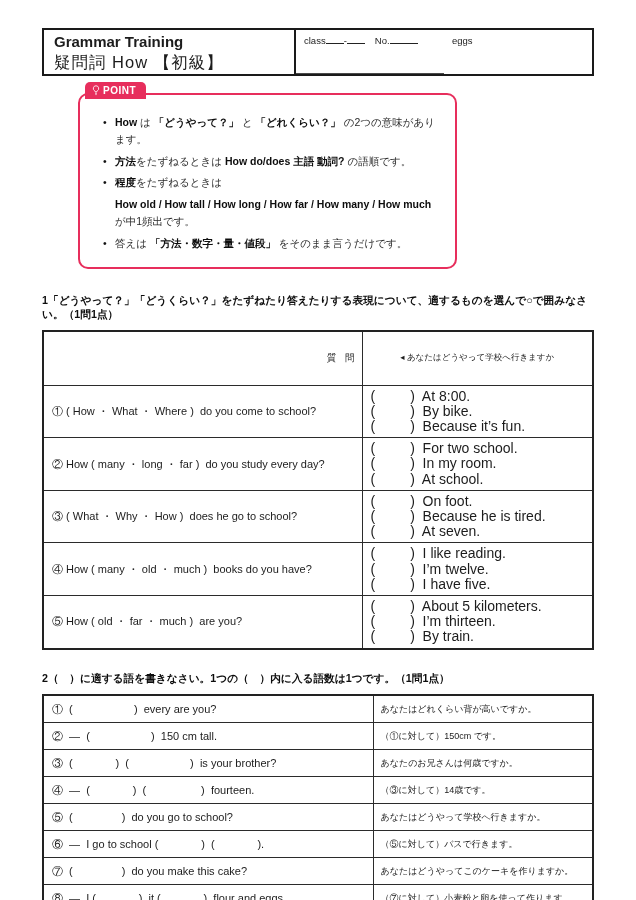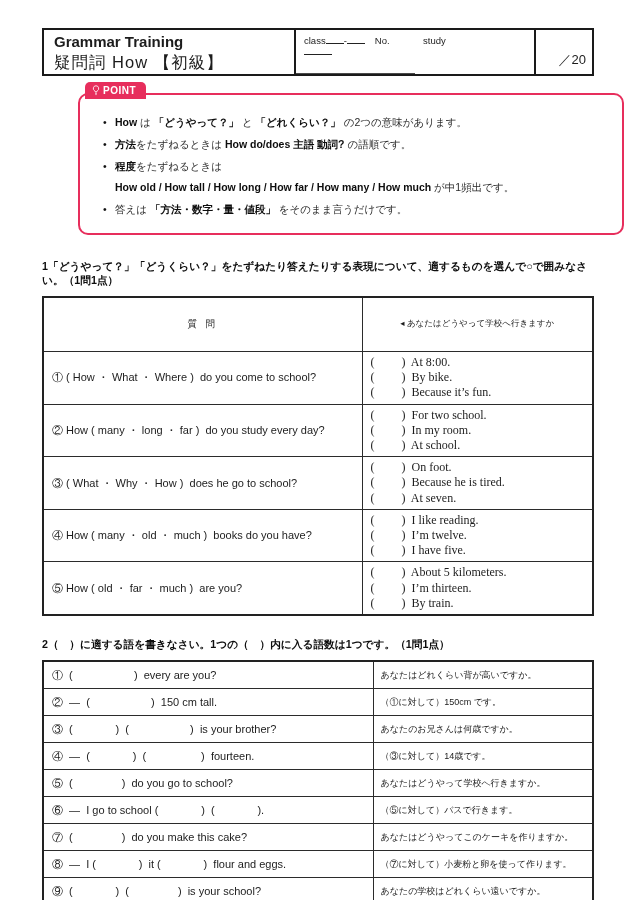--- a/index.html
+++ b/index.html
@@ -18,69 +18,66 @@
   .title-ja { font-size:16.5px; font-weight:normal; line-height:1.25; letter-spacing:1px; }
   .hcell-id { flex:1 1 auto; border-left:2px solid #1a1a1a; display:flex; flex-direction:row; font-size:9.5px; color:#222; }
   .id-top { flex:1; border-bottom:1px solid #4a4a4a; padding:5px 8px 0 8px; }
   .id-bottom { flex:1; padding:5px 8px 0 8px; }
   .blank { display:inline-block; border-bottom:1px solid #222; height:9px; vertical-align:baseline; }
   .b18 { width:18px; } .b28 { width:28px; }
   .idgap { display:inline-block; width:10px; }
   .hcell-score { flex:0 0 58px; border-left:2.5px solid #1a1a1a; display:flex; align-items:flex-end; justify-content:flex-end; padding:3px 6px 5px 3px; font-size:13px; }
 
   
-  .point-wrap { margin:17px 0 0 36px; width:546px; position:relative; }
+  .point-wrap { margin:17px 0 0 36px; width:379px; position:relative; }
   .point-badge {
     position:absolute; top:-11px; left:7px; z-index:2;
     background:var(--accent); color:#fff; font-weight:bold; font-size:10px;
     padding:3px 10px 3px 7px; border-radius:5px 5px 0 0;
     display:inline-flex; align-items:center; gap:3px; letter-spacing:.5px;
   }
   .point-box { border:2px solid var(--accent); border-radius:10px; padding:14px 12px 10px 22px; background:#fff; }
   .point-line { font-size:10.5px; line-height:1.6; margin:5px 0; padding-left:13px; position:relative; color:#2a2a2a; }
   .point-line::before { content:"•"; position:absolute; left:1px; top:0; color:#111; }
   .point-line.indent::before { content:""; }
   .point-line .b { font-weight:bold; color:#0d0d0d; }
 
   
   .sec-title { font-weight:bold; font-size:10.7px; color:#0d0d0d; }
   .sec1-title { margin:25px 0 8px 0; }
   .sec2-title { margin:22px 0 8px 0; }
 
   
   table { width:100%; border-collapse:collapse; border:2px solid #222; table-layout:fixed; }
   th, td { border:1px solid var(--line); vertical-align:middle; }
-  .t1 .th-q { width:58%; font-weight:normal; font-size:9.5px; padding:20px 4px; text-align:center; letter-spacing:3px; }
+  .t1 .th-q { width:58%; font-weight:normal; font-size:9.5px; padding:20px 4px; text-align:right; letter-spacing:3px; }
   .t1 .th-a { width:42%; font-weight:normal; font-size:8.5px; padding:6px 2px; text-align:center; }
   .t1 td.q { font-size:11px; padding:4px 4px 4px 8px; white-space:pre-wrap; line-height:1.35; }
   .t1 td.a { padding:3px 4px 3px 8px; }
-  .t1 .ans-line { font-size:12px; line-height:15.2px; white-space:pre;font-family:Liberation Serif, serif; }
+  .t1 .ans-line { font-size:14px; line-height:15.2px; white-space:pre; }
   .t2 td.l { width:60%; font-size:11px; padding:6px 4px 6px 8px; white-space:pre-wrap; line-height:14px; }
   .t2 td.r { width:40%; font-size:9px; padding:6px 5px 6px 7px; color:#222; line-height:12px; }
 </style>
 </head>
 <body>
 
 <div class="page">
 
   <div class="header-box">
     <div class="hcell-title">
       <div class="title-en">Grammar Training</div>
       <div class="title-ja">疑問詞 How 【初級】</div>
     </div>
     <div class="hcell-id">
       <div class="id-top">
         <span>class</span><span class="blank b18"></span><span>-</span><span class="blank b18"></span><span class="idgap"></span><span>No.</span><span class="blank b28"></span>
       </div>
       <div class="id-bottom">
-        <span>study</span>
+        <span>eggs</span>
       </div>
-    </div>
-    <div class="hcell-score">
-      <span>／20</span>
     </div>
   </div>
 
   <div class="point-wrap">
     <div class="point-badge">
       <svg width="8" height="11" viewBox="0 0 10 14">
         <path d="M5 1 a3.4 3.4 0 0 1 1.8 6.3 c-.5 .4 -.6 .9 -.6 1.4 h-2.4 c0 -.5 -.1 -1 -.6 -1.4 A3.4 3.4 0 0 1 5 1 z" fill="none" stroke="#fff" stroke-width="1.1"></path>
         <path d="M3.8 10.5 h2.4 M4.2 12.2 h1.6" stroke="#fff" stroke-width="1" fill="none"></path>
       </svg>
       <span>POINT</span>

